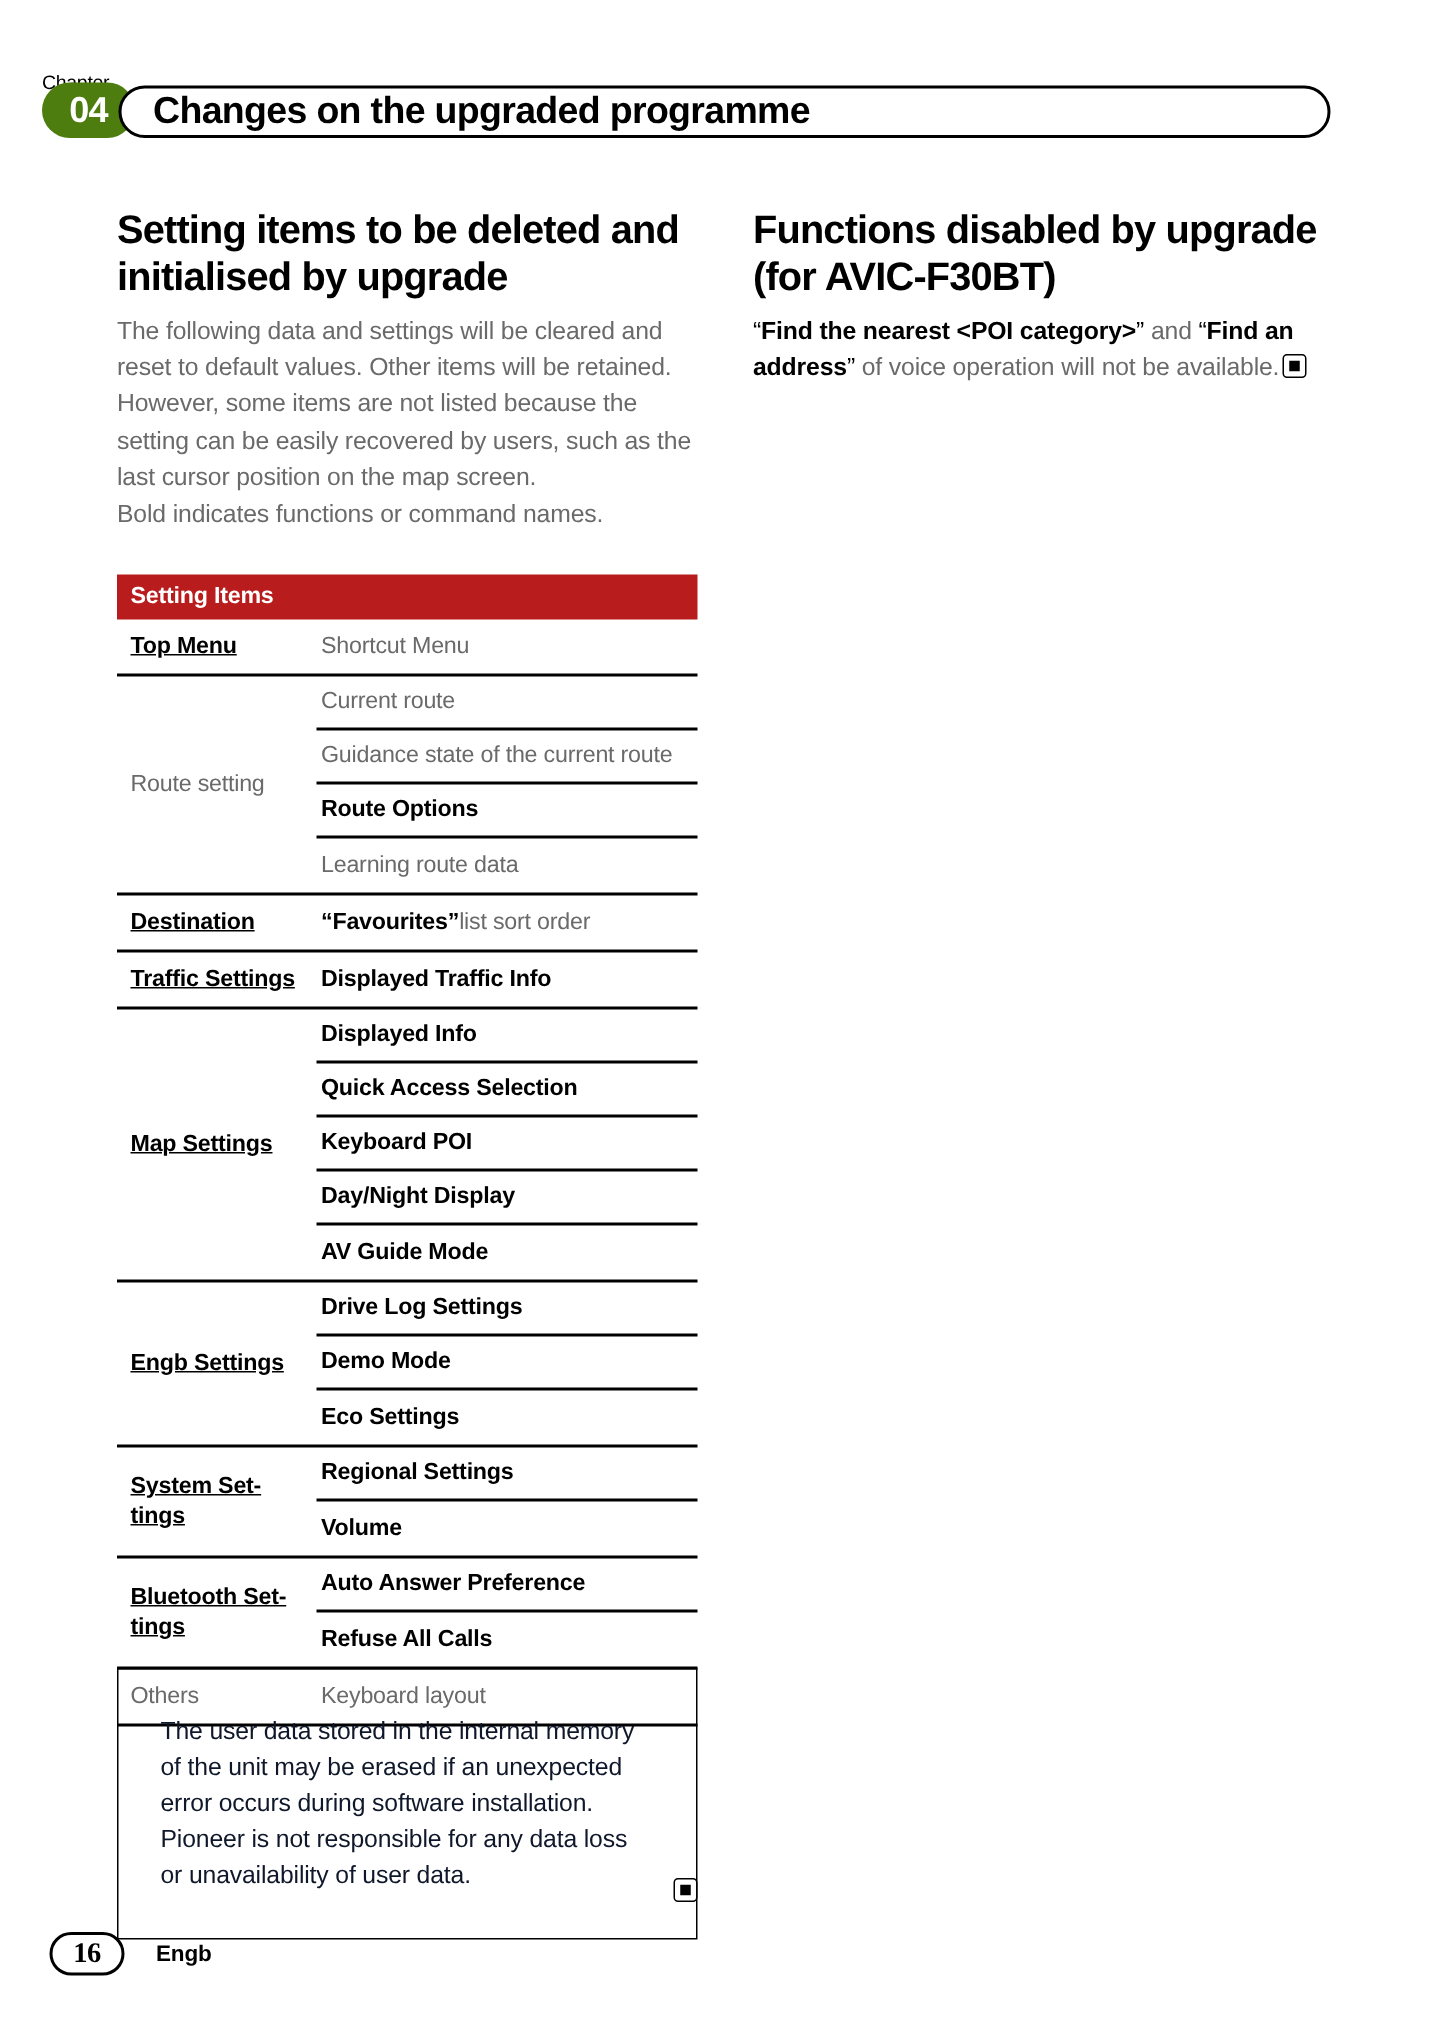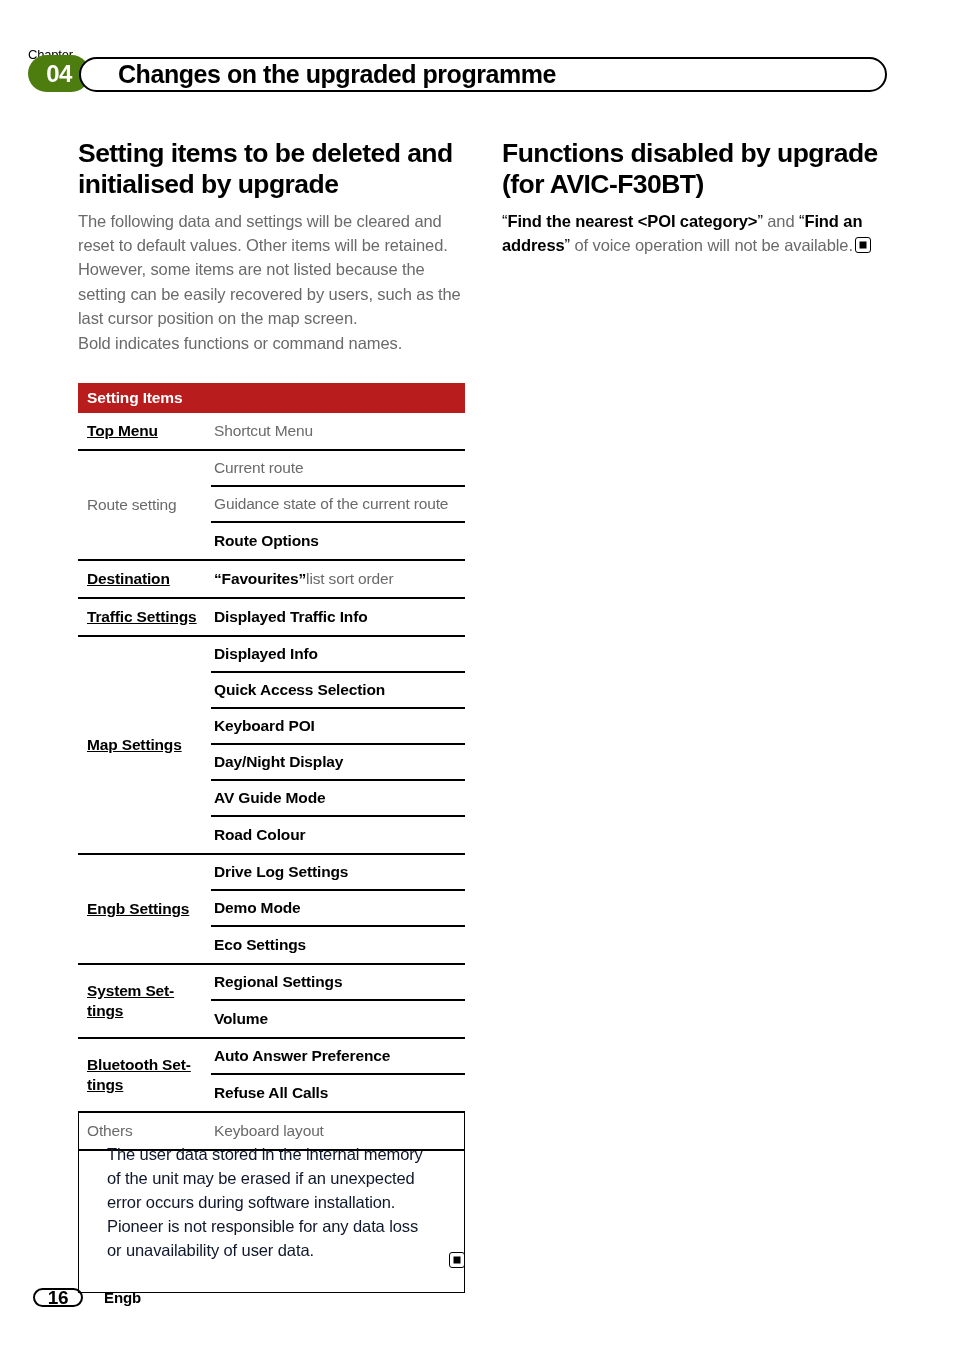--- a/index.html
+++ b/index.html
@@ -49,21 +49,21 @@
     width: 808px;
     height: 35px;
     border: 2.5px solid #000000;
     border-radius: 19px;
     display: flex;
     align-items: center;
     box-sizing: border-box;
     background: #ffffff;
   }
   .chapter-title-pill .title-text {
-    margin-left: 37px;
+    margin-left: 21px;
     font-size: 25px;
     font-weight: bold;
     letter-spacing: -0.45px;
     white-space: nowrap;
   }
 
   
   .col-left {
     position: absolute;
     left: 78px;
@@ -227,30 +227,31 @@
   
   .footer {
     position: absolute;
     left: 33px;
     top: 1288px;
     display: flex;
     align-items: center;
   }
   .page-badge {
     width: 50px;
-    height: 19px;
+    height: 29px;
     border: 2.4px solid #000000;
     border-radius: 15px;
     display: flex;
     align-items: center;
     justify-content: center;
     font-size: 19px;
     font-weight: bold;
     box-sizing: border-box;
     letter-spacing: -0.3px;
+    font-family: Liberation Serif, serif;
   }
   .footer-lang {
     margin-left: 21px;
     font-size: 15px;
     font-weight: bold;
     letter-spacing: -0.1px;
   }
 </style>
 </head>
 <body>
@@ -280,20 +281,21 @@
         <div class="t-items">
           <div class="t-item plain">Shortcut Menu</div>
         </div>
       </div>
       <div class="t-group">
         <div class="t-cat plain">Route setting</div>
         <div class="t-items">
           <div class="t-item plain">Current route</div>
           <div class="t-item plain">Guidance state of the current route</div>
           <div class="t-item bold">Route Options</div>
+          <div class="t-item plain">Learning route data</div>
         </div>
       </div>
       <div class="t-group">
         <div class="t-cat bold">Destination</div>
         <div class="t-items">
           <div class="t-item">
             <span class="mix-b">“</span>
             <span class="mix-b">Favourites</span>
             <span class="mix-b">”</span>
             <span class="mix-g"> list sort order</span>
@@ -307,21 +309,20 @@
         </div>
       </div>
       <div class="t-group">
         <div class="t-cat bold">Map Settings</div>
         <div class="t-items">
           <div class="t-item bold">Displayed Info</div>
           <div class="t-item bold">Quick Access Selection</div>
           <div class="t-item bold">Keyboard POI</div>
           <div class="t-item bold">Day/Night Display</div>
           <div class="t-item bold">AV Guide Mode</div>
-          <div class="t-item bold">Road Colour</div>
         </div>
       </div>
       <div class="t-group">
         <div class="t-cat bold">Engb Settings</div>
         <div class="t-items">
           <div class="t-item bold">Drive Log Settings</div>
           <div class="t-item bold">Demo Mode</div>
           <div class="t-item bold">Eco Settings</div>
         </div>
       </div>

